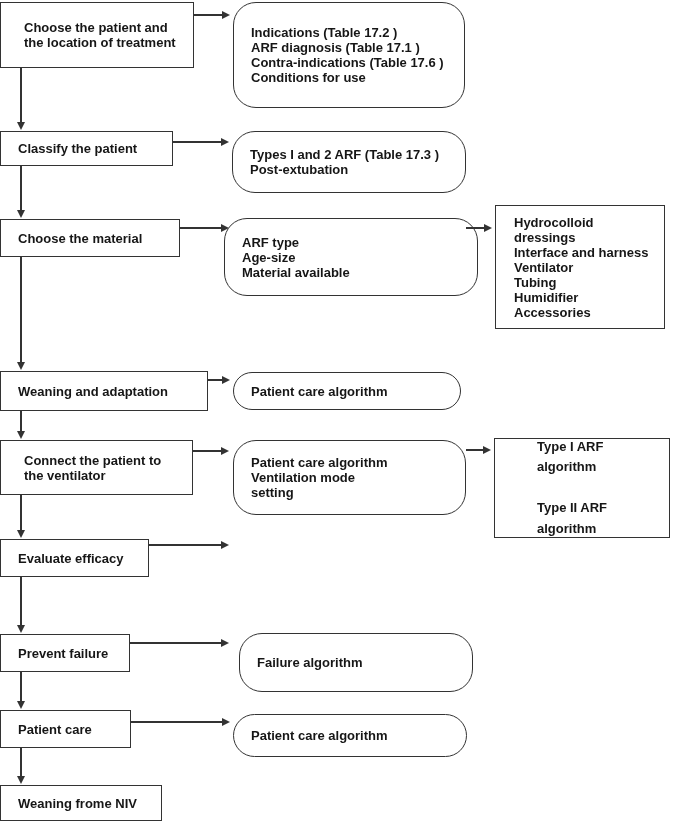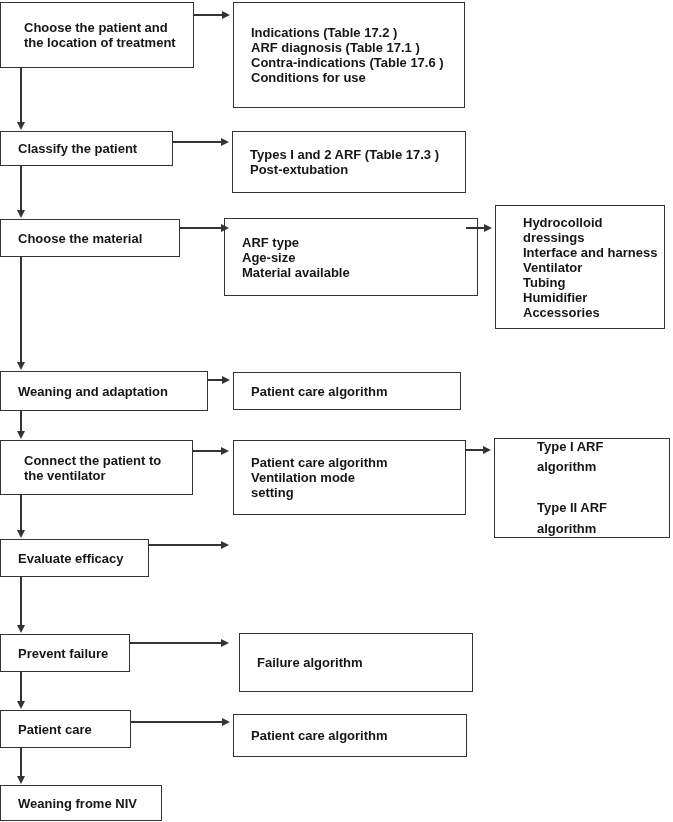--- a/index.html
+++ b/index.html
@@ -25,22 +25,22 @@
     font-weight: bold;
   }
   .txt {
     white-space: pre-line;
     font-size: 13px;
     line-height: 15px;
     color: #161616;
   }
   .step { padding-left: 17px; padding-right: 6px; }
   .step-wide-pad { padding-left: 23px; }
-  .detail { padding-left: 17px; padding-right: 14px; }
-  .extra { padding-left: 27px; padding-right: 6px; }
+  .detail { padding-left: 17px; padding-right: 14px; border-radius: 23px; }
+  .extra { padding-left: 18px; padding-right: 6px; }
   .extra2 { padding-left: 21px; }
   .extra2 .txt { line-height: 20.5px; margin-left: 21px; }
   .arrow-h {
     position: absolute;
     height: 1.5px;
     background: #333333;
   }
   .arrow-h::after {
     content: "";
     position: absolute;

